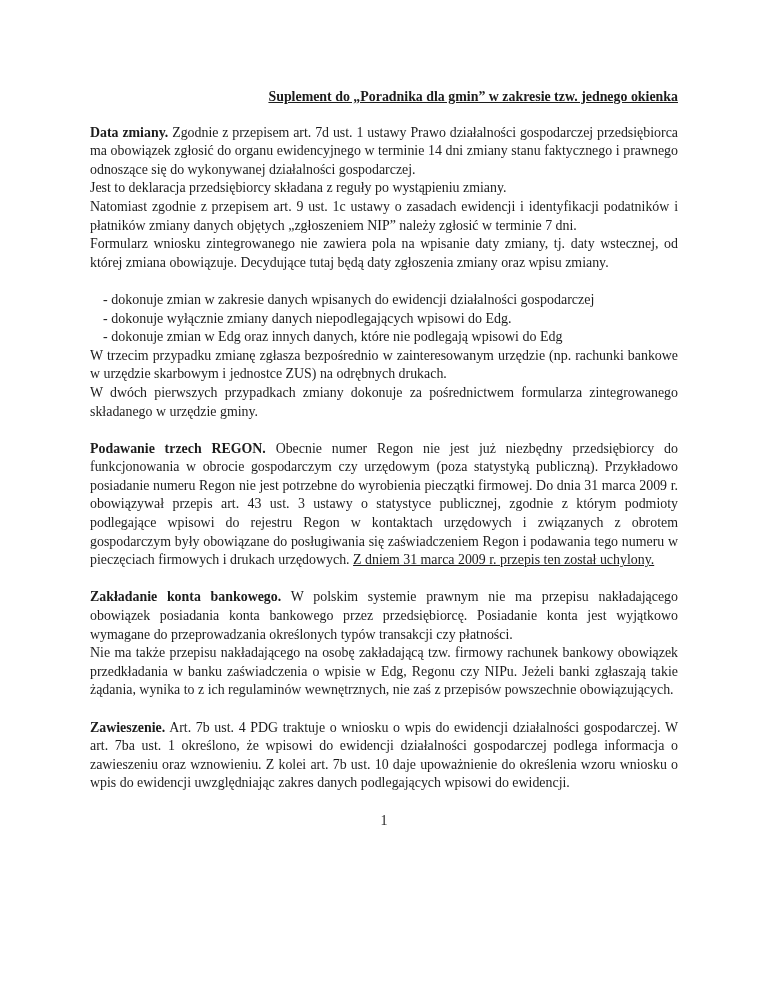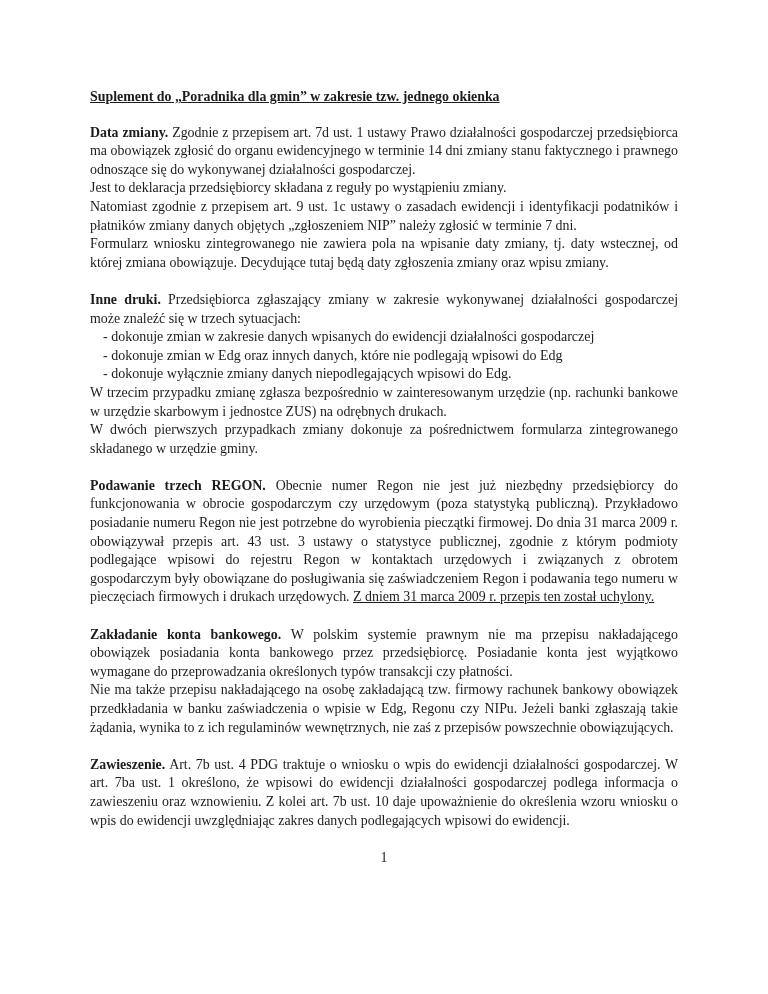--- a/index.html
+++ b/index.html
@@ -19,21 +19,21 @@
     width: 768px;
     height: 994px;
     padding: 88px 90px 0 90px;
     background: #ffffff;
   }
   .doc-title {
     margin: 0 0 17px 0;
     font-size: 13.9px;
     line-height: 18.6px;
     font-weight: bold;
-    text-align: left;
+    text-align: right;
     text-decoration: underline;
   }
   .section { margin: 0; }
   .section + .section { margin-top: 18.6px; }
   .para {
     margin: 0;
     font-size: 13.9px;
     line-height: 18.6px;
     text-align: justify;
   }
@@ -63,27 +63,23 @@
     <p class="para">
       <span class="lead">Data zmiany.</span>
       <span>Zgodnie z przepisem art. 7d ust. 1 ustawy Prawo działalności gospodarczej przedsiębiorca ma obowiązek zgłosić do organu ewidencyjnego w terminie 14 dni zmiany stanu faktycznego i prawnego odnoszące się do wykonywanej działalności gospodarczej.</span>
     </p>
     <p class="para">Jest to deklaracja przedsiębiorcy składana z reguły po wystąpieniu zmiany.</p>
     <p class="para">Natomiast zgodnie z przepisem art. 9 ust. 1c ustawy o zasadach ewidencji i identyfikacji podatników i płatników zmiany danych objętych „zgłoszeniem NIP” należy zgłosić w terminie 7 dni.</p>
     <p class="para">Formularz wniosku zintegrowanego nie zawiera pola na wpisanie daty zmiany, tj. daty wstecznej, od której zmiana obowiązuje. Decydujące tutaj będą daty zgłoszenia zmiany oraz wpisu zmiany.</p>
   </div>
 
   <div class="section">
-    <p class="para">
-      <span class="lead">Inne druki.</span>
-      <span>Przedsiębiorca zgłaszający zmiany w zakresie wykonywanej działalności gospodarczej może znaleźć się w trzech sytuacjach:</span>
-    </p>
     <div class="list-item">- dokonuje zmian w zakresie danych wpisanych do ewidencji działalności gospodarczej</div>
+    <div class="list-item">- dokonuje wyłącznie zmiany danych niepodlegających wpisowi do Edg.</div>
     <div class="list-item">- dokonuje zmian w Edg oraz innych danych, które nie podlegają wpisowi do Edg</div>
-    <div class="list-item">- dokonuje wyłącznie zmiany danych niepodlegających wpisowi do Edg.</div>
     <p class="para">W trzecim przypadku zmianę zgłasza bezpośrednio w zainteresowanym urzędzie (np. rachunki bankowe w urzędzie skarbowym i jednostce ZUS) na odrębnych drukach.</p>
     <p class="para">W dwóch pierwszych przypadkach zmiany dokonuje za pośrednictwem formularza zintegrowanego składanego w urzędzie gminy.</p>
   </div>
 
   <div class="section">
     <p class="para">
       <span class="lead">Podawanie trzech REGON.</span>
       <span>Obecnie numer Regon nie jest już niezbędny przedsiębiorcy do funkcjonowania w obrocie gospodarczym czy urzędowym (poza statystyką publiczną). Przykładowo posiadanie numeru Regon nie jest potrzebne do wyrobienia pieczątki firmowej. Do dnia 31 marca 2009 r. obowiązywał przepis art. 43 ust. 3 ustawy o statystyce publicznej, zgodnie z którym podmioty podlegające wpisowi do rejestru Regon w kontaktach urzędowych i związanych z obrotem gospodarczym były obowiązane do posługiwania się zaświadczeniem Regon i podawania tego numeru w pieczęciach firmowych i drukach urzędowych.</span>
       <span class="u">Z dniem 31 marca 2009 r. przepis ten został uchylony.</span>
     </p>

